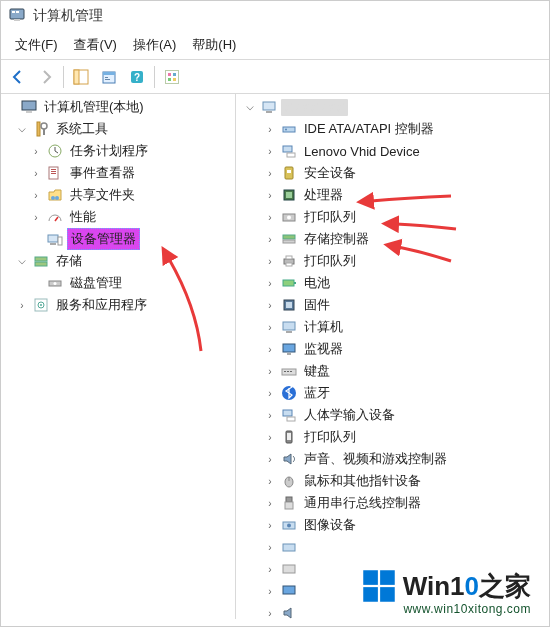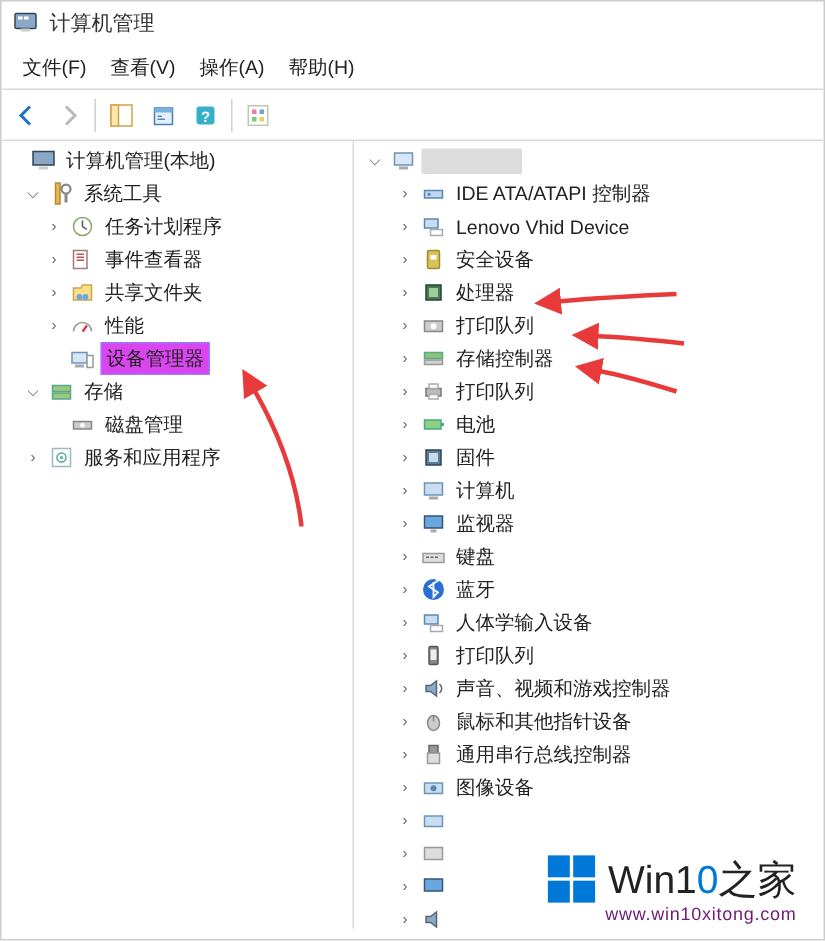--- a/index.html
+++ b/index.html
@@ -38,23 +38,23 @@
   .rtree { font-size: 13px; color: #222; }
   .rtree .row { height: 22px; }
 
   
   .arrows { position: absolute; pointer-events: none; }
 
   
   .watermark { position: absolute; right: 18px; bottom: 10px; text-align: right; }
   .watermark .logo { display: flex; align-items: center; justify-content: flex-end; gap: 6px; }
   .watermark .winlogo { width: 36px; height: 36px; }
-  .watermark .wm-text { font-size: 26px; font-weight: 400; color: #222; }
+  .watermark .wm-text { font-size: 26px; font-weight: 700; color: #222; }
   .watermark .wm-text .accent { color: #0078d7; }
-  .watermark .sub { font-size: 12px; color: #701a75; letter-spacing: 0.5px; margin-top: -2px; }
+  .watermark .sub { font-size: 12px; color: #14532d; letter-spacing: 0.5px; margin-top: -2px; }
 
   
   .ico { width: 16px; height: 16px; }
 </style>
 </head>
 <body>
 
 <div class="titlebar">
   <span class="appicon">
     <svg class="ico" viewBox="0 0 16 16">

